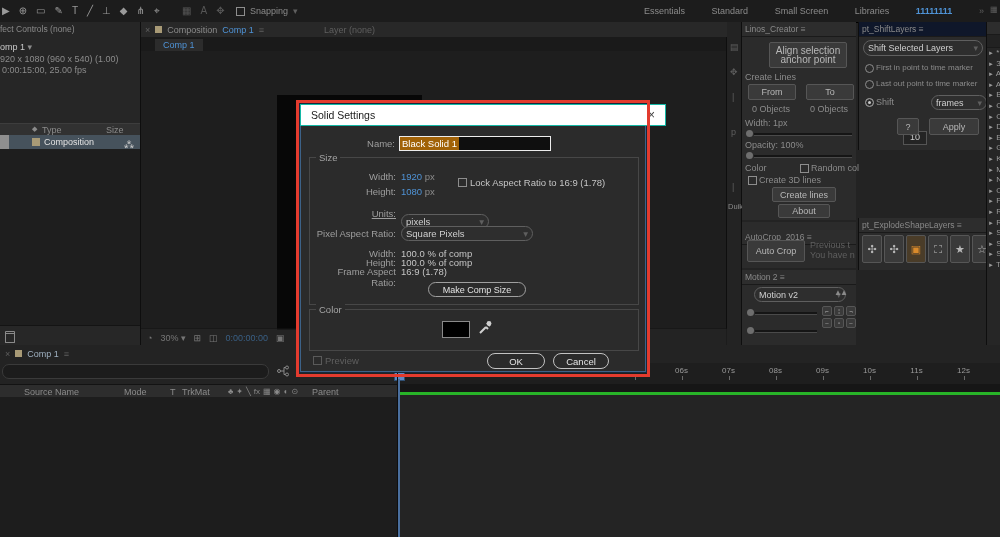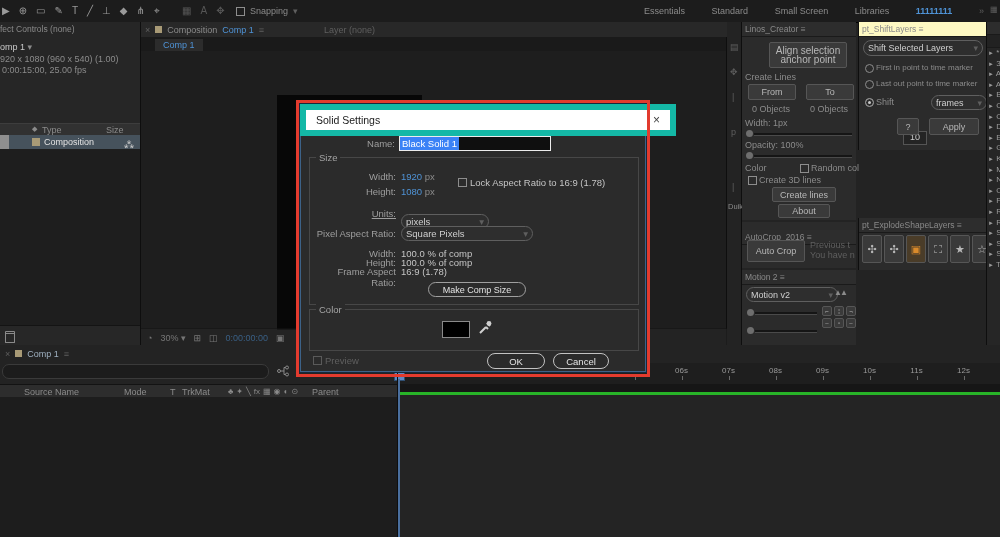--- a/index.html
+++ b/index.html
@@ -156,42 +156,42 @@
 
   <div class="abs" style="left:742px;top:222px;width:114px;height:46px;background:#2b2b2b;">
     <div class="panel-tab" style="padding:2px 3px;background:#2d2d2d;border-bottom:1px solid #1a1a1a;margin-top:8px;"><span>AutoCrop_2016</span> <span>≡</span></div>
     <div class="btn abs" style="left:5px;top:18px;width:56px;height:20px;">Auto Crop</div>
     <div class="abs dimmer" style="left:68px;top:18px;white-space:nowrap;">Previous t</div>
     <div class="abs dimmer" style="left:68px;top:28px;white-space:nowrap;">You have n</div>
   </div>
 
   <div class="abs" style="left:742px;top:270px;width:114px;height:75px;background:#2b2b2b;">
     <div class="panel-tab" style="padding:2px 3px;background:#2d2d2d;border-bottom:1px solid #1a1a1a;"><span>Motion 2</span> <span>≡</span></div>
-    <div class="dd abs" style="left:4px;top:17px;width:82px;height:13px;text-align:center;">
+    <div class="dd abs" style="left:12px;top:17px;width:82px;height:13px;text-align:center;">
       <span>Motion v2</span>
         <span class="dimmer">▾</span>
     </div>
     <span class="abs dim" style="left:92px;top:18px;font-size:8px;letter-spacing:-2px;">▲▲</span>
     <span class="slider-dot" style="left:5px;top:39px;"></span>
     <span class="slider-line" style="left:13px;top:42px;width:62px;"></span>
     <span class="slider-dot" style="left:5px;top:57px;"></span>
     <span class="slider-line" style="left:13px;top:60px;width:62px;"></span>
     <div class="abs" style="left:80px;top:36px;width:34px;display:flex;flex-wrap:wrap;gap:2px;">
 
     <span class="btn" style="width:8px;height:8px;font-size:6px;">⌐</span>
         <span class="btn" style="width:8px;height:8px;font-size:6px;">¦</span>
         <span class="btn" style="width:8px;height:8px;font-size:6px;">¬</span>
         <span class="btn" style="width:8px;height:8px;font-size:6px;">–</span>
         <span class="btn" style="width:8px;height:8px;font-size:6px;">▫</span>
         <span class="btn" style="width:8px;height:8px;font-size:6px;">–</span>
       </div>
   </div>
 
   <div class="abs" style="left:858px;top:22px;width:127px;height:128px;background:#2b2b2b;border-left:1px solid #0e0e0e;">
-    <div class="panel-tab" style="padding:2px 3px;background:#fef9c3;border-bottom:1px solid #1a1a1a;"><span>pt_ShiftLayers</span> <span>≡</span></div>
+    <div class="panel-tab" style="padding:2px 3px;background:#0f172a;border-bottom:1px solid #1a1a1a;"><span>pt_ShiftLayers</span> <span>≡</span></div>
     <div class="dd abs" style="left:4px;top:18px;width:110px;height:14px;">
       <span>Shift Selected Layers</span>
         <span class="dimmer">▾</span>
     </div>
     <span class="radio abs" style="left:6px;top:42px;"></span>
     <span class="abs dim" style="left:17px;top:41px;font-size:8px;white-space:nowrap;">First in point to time marker</span>
     <span class="radio abs" style="left:6px;top:58px;"></span>
     <span class="abs dim" style="left:17px;top:57px;font-size:8px;white-space:nowrap;">Last out point to time marker</span>
     <span class="radio abs" style="left:6px;top:76px;background:#c9c9c9;box-shadow:inset 0 0 0 2px #2b2b2b;"></span>
     <span class="abs dim" style="left:17px;top:75px;">Shift</span>
@@ -325,28 +325,28 @@
 
     <div class="abs" style="left:397px;top:50px;width:603px;height:142px;background:#242424;"></div>
 
     <div class="abs" style="left:394px;top:20px;width:9px;height:14px;background:#5f87c2;border:1px solid #2f4f72;"></div>
     <div class="abs" style="left:398px;top:34px;width:2px;height:158px;background:#4a6f9e;"></div>
     <div class="vline" style="left:397px;top:18px;height:174px;"></div>
   </div>
 
   <div class="abs" style="left:300px;top:104px;width:344px;height:266px;background:#2b2b2b;border:1px solid #3d6288;box-shadow:0 0 0 1px #16293d;z-index:5;font-size:9.5px;">
 
-    <div class="abs" style="left:-1px;top:-1px;width:344px;height:20px;background:#ffffff;border:6px solid #14b8a6;display:flex;align-items:center;justify-content:space-between;padding:0 10px;">
+    <div class="abs" style="left:-1px;top:-1px;width:344px;height:20px;background:#ffffff;border:1px solid #14b8a6;display:flex;align-items:center;justify-content:space-between;padding:0 10px;">
       <span style="color:#1a1a1a;font-size:10.5px;">Solid Settings</span>
       <span style="color:#444;font-size:12px;">×</span>
     </div>
 
     <span class="rlabel" style="left:0;top:33px;width:94px;">Name:</span>
     <span class="abs" style="left:98px;top:31px;width:150px;height:13px;background:#0f0f0f;border:1px solid #ececec;">
-      <span style="background:#3b82f6;color:#fff;padding:0 2px;display:inline-block;height:13px;line-height:13px;">Black Solid 1</span>
+      <span style="background:#a16207;color:#fff;padding:0 2px;display:inline-block;height:13px;line-height:13px;">Black Solid 1</span>
     </span>
 
     <div class="group" style="left:8px;top:52px;width:328px;height:146px;">
       <span class="legend">Size</span>
       <span class="rlabel" style="left:0;top:13px;width:86px;">Width:</span>
       <span class="abs" style="left:91px;top:13px;"><span class="blue">1920</span> <span class="dim">px</span></span>
       <span class="rlabel" style="left:0;top:28px;width:86px;">Height:</span>
       <span class="abs" style="left:91px;top:28px;"><span class="blue">1080</span> <span class="dim">px</span></span>
       <span class="checkbox abs" style="left:148px;top:20px;"></span>
       <span class="abs" style="left:160px;top:19px;color:#c5c5c5;">Lock Aspect Ratio to 16:9 (1.78)</span>

